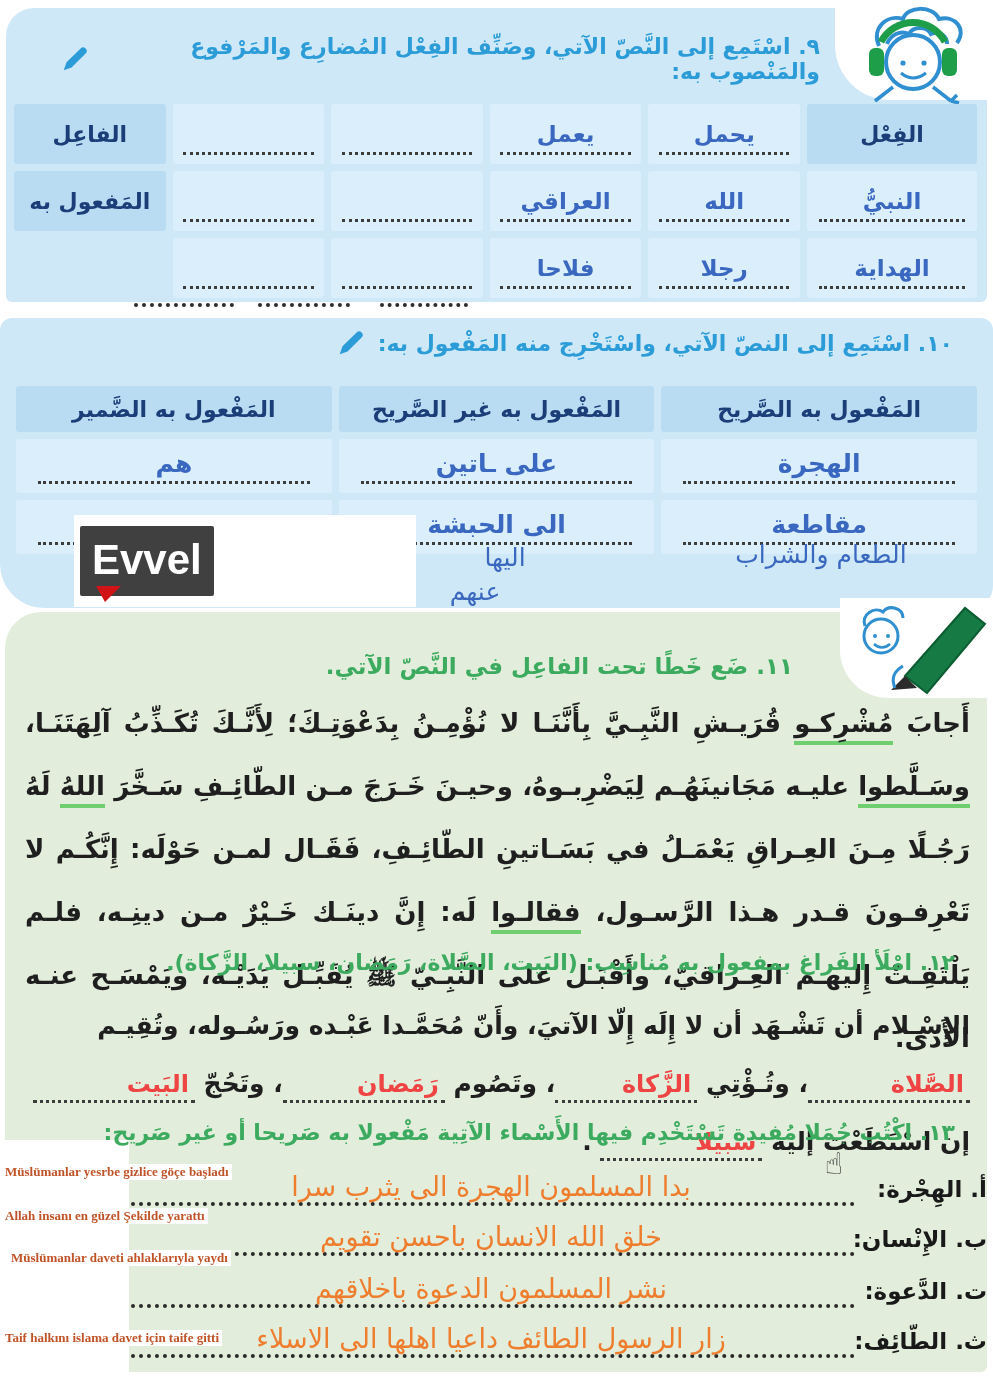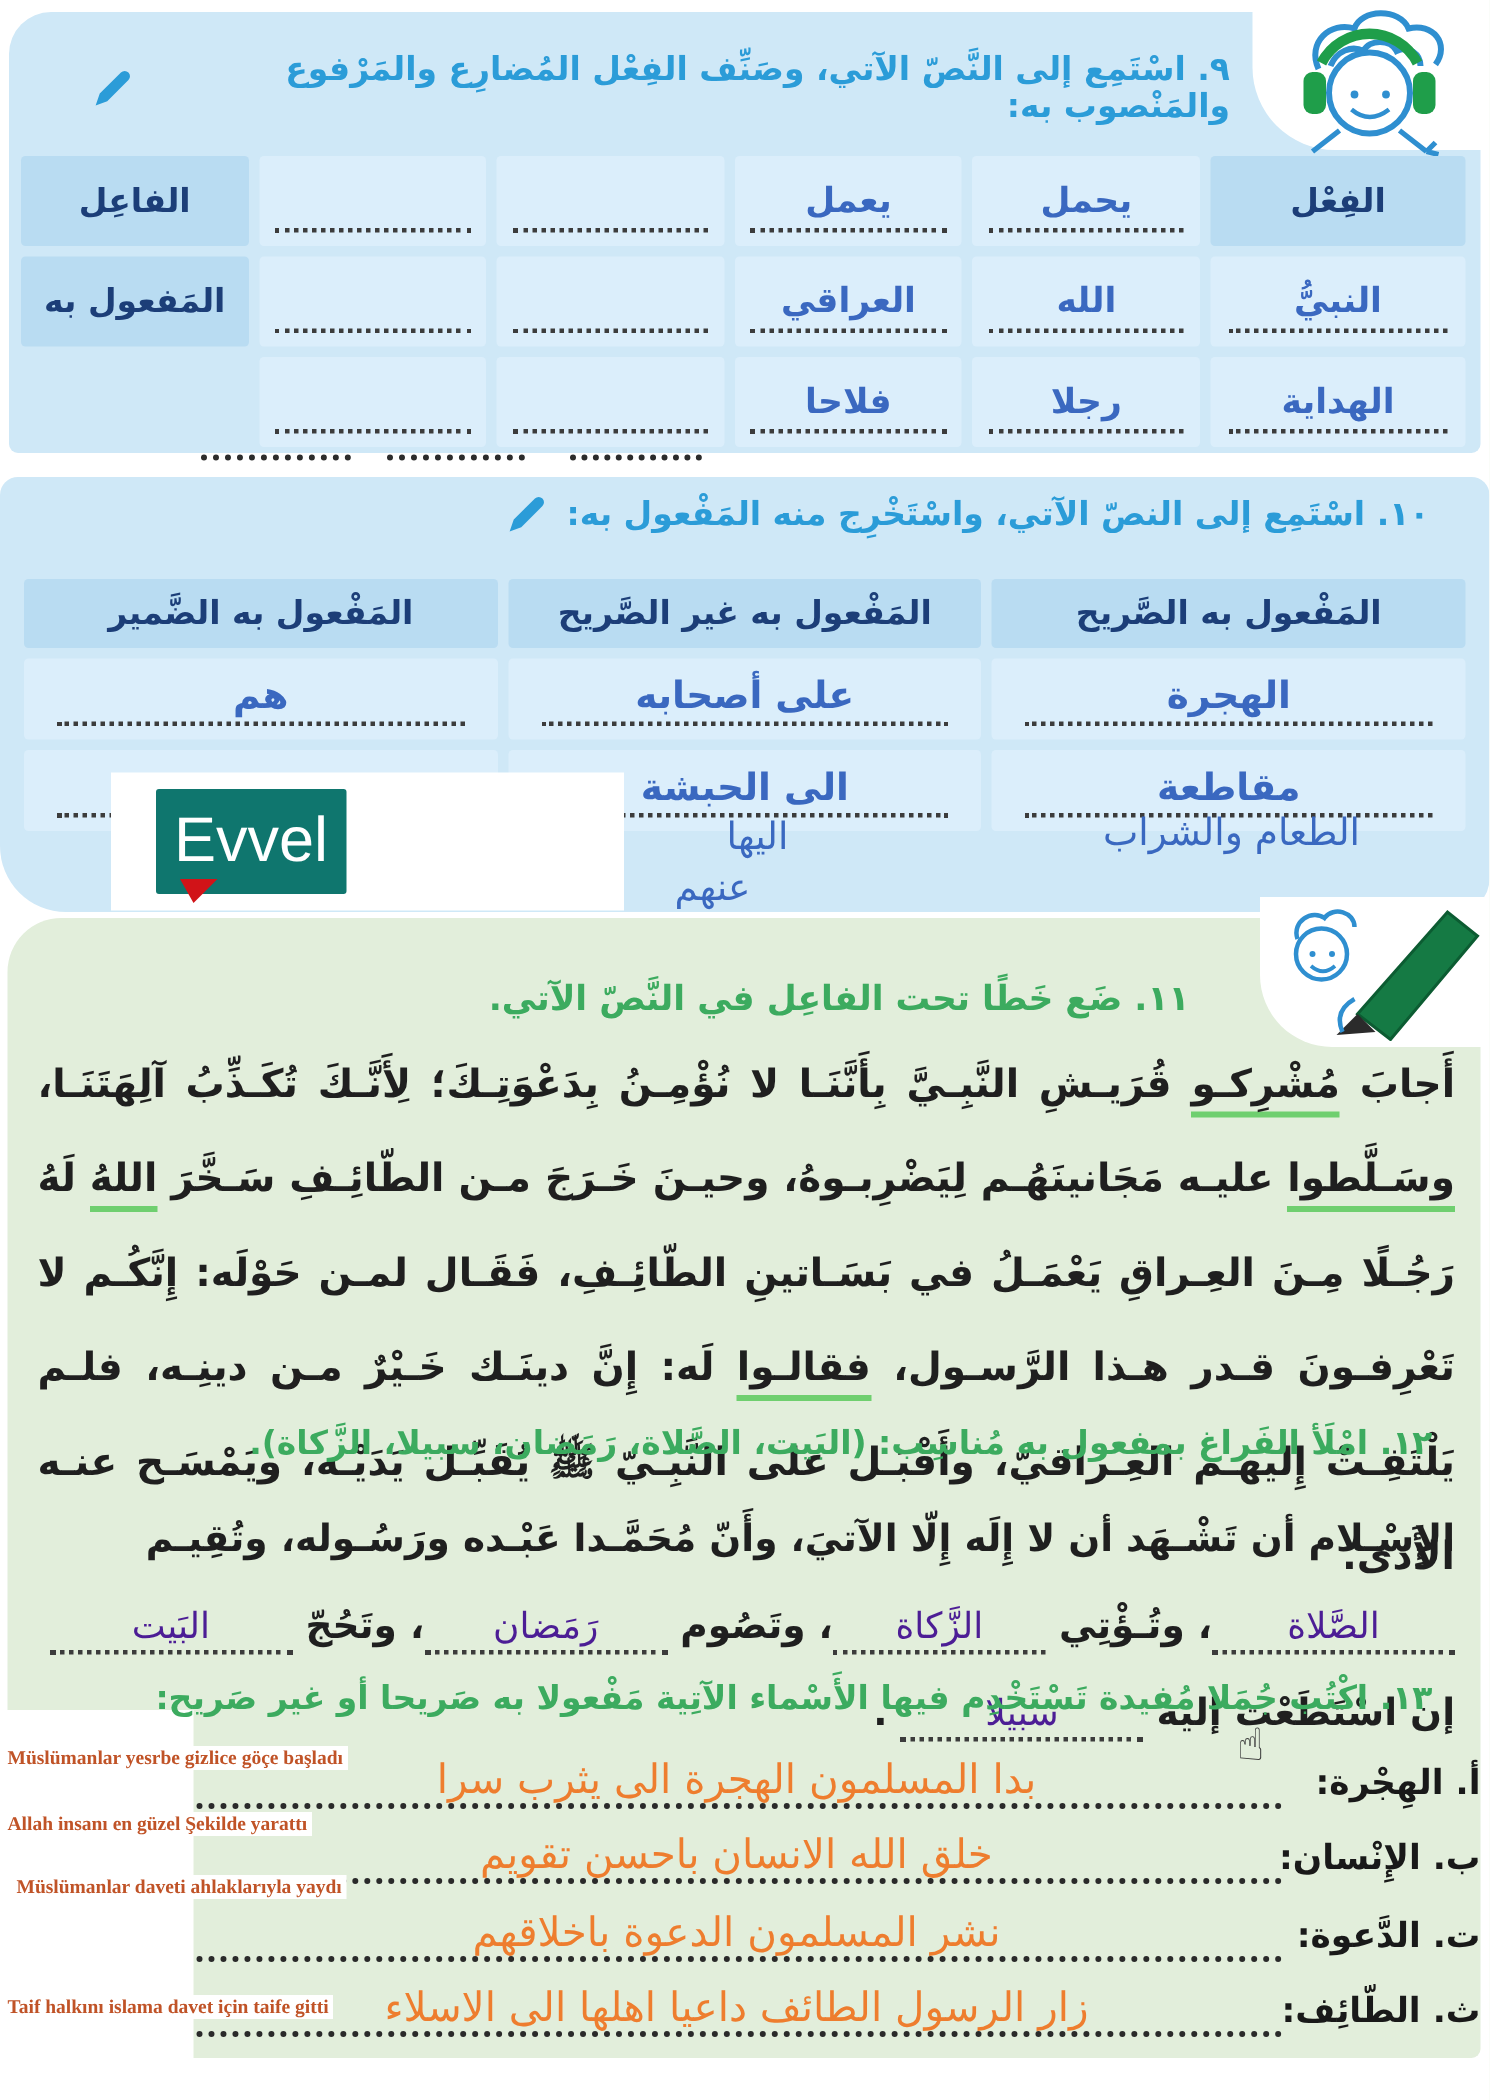--- a/index.html
+++ b/index.html
@@ -39,22 +39,22 @@
   .t10-table .ans { font-size:25px; }
   .t10-extra { position:absolute; z-index:3; color:#3a68c0; font-size:25px; font-weight:normal;
                direction:rtl; text-align:center; }
   .xg1 { top:540px; left:660px; width:322px; }
   .xg2 { top:543px; left:380px; width:250px; }
   .xg3 { top:577px; left:350px; width:250px; }
 
   
   .logo { position:absolute; left:74px; top:515px; width:342px; height:92px; background:#ffffff;
           display:flex; align-items:center; gap:10px; padding:4px 6px; box-sizing:border-box; z-index:6; }
-  .logo-red { position:relative; background:#0f766e; color:#ffffff; border-radius:2px;
-              font-family:"Liberation Sans", sans-serif; font-weight:normal; font-size:42px; padding:10px 12px 12px;margin-left:24px; }
+  .logo-red { position:relative; background:#404040; color:#ffffff; border-radius:2px;
+              font-family:"Liberation Sans", sans-serif; font-weight:bold; font-size:42px; padding:10px 12px 12px; }
   .logo-red::after { content:""; position:absolute; left:16px; bottom:-15px; width:0; height:0;
                      border:9px solid transparent; border-top:16px solid #d11318; border-right-width:16px; }
   .logo-black { color:#141414; font-family:"Liberation Sans", sans-serif; font-weight:bold; font-size:42px; }
 
   
   .panelG { position:absolute; left:5px; top:612px; width:982px; height:760px;
             background:#e2eedb; border-radius:36px 6px 6px 6px; }
   .notch11 { position:absolute; right:0; top:598px; width:153px; height:100px;
              background:#ffffff; border-bottom-left-radius:48px; z-index:2; }
   .kid11 { position:absolute; right:0; top:596px; z-index:3; }
@@ -63,22 +63,22 @@
   .title12 { top:950px; right:38px; font-size:22px; }
   .title13 { top:1120px; right:38px; font-size:22px; }
 
   .par11 { position:absolute; top:692px; left:25px; width:945px; z-index:3;
            direction:rtl; text-align:justify; color:#1f1f1f; font-weight:bold;
            font-size:26px; line-height:63px; }
   .ul-green { border-bottom:4px solid #6fcf6f; padding-bottom:3px; }
 
   .body12 { position:absolute; top:997px; left:25px; width:945px; z-index:3;
             direction:rtl; color:#1f1f1f; font-weight:bold; font-size:25px; line-height:58px; text-align:right; }
-  .blank { display:inline-block; border-bottom:3px dotted #3c3c3c; color:#4c1d95;
-           text-align:center; font-size:24px; font-weight:normal; line-height:32px; padding:0 6px; }
+  .blank { display:inline-block; border-bottom:3px dotted #3c3c3c; color:#ef4444;
+           text-align:right; font-size:24px; font-weight:bold; line-height:32px; padding:0 6px; }
   .b1{min-width:150px} .b2{min-width:130px} .b3{min-width:150px} .b4{min-width:150px} .b5{min-width:150px}
 
   .hand { position:absolute; top:1146px; right:150px; z-index:4; font-size:30px; color:#3a3a3a; }
 
   .white-margin { position:absolute; left:0; top:1140px; width:129px; height:233px; background:#ffffff; z-index:2; }
 
   .x13-item { position:absolute; left:131px; width:856px; height:50px; z-index:3; }
   .x13-i1{top:1156px} .x13-i2{top:1206px} .x13-i3{top:1258px} .x13-i4{top:1308px}
   .x13-line { position:absolute; left:0; bottom:0; width:724px; height:0; border-top:4px dotted #2a2a2a; }
   .x13-label { position:absolute; right:0; bottom:4px; direction:rtl; font-size:23px; font-weight:bold; color:#191919; }
@@ -180,21 +180,21 @@
 
   <div class="t10-table">
     <div class="thead">المَفْعول به الصَّريح</div>
     <div class="thead">المَفْعول به غير الصَّريح</div>
     <div class="thead">المَفْعول به الضَّمير</div>
 
     <div class="tcell">
         <span class="ans">الهجرة</span>
       </div>
     <div class="tcell">
-        <span class="ans">على أصحابه</span>
+        <span class="ans">على ـاتين</span>
       </div>
     <div class="tcell">
         <span class="ans">هم</span>
       </div>
 
     <div class="tcell">
         <span class="ans">مقاطعة</span>
       </div>
     <div class="tcell">
         <span class="ans">الى الحبشة</span>

